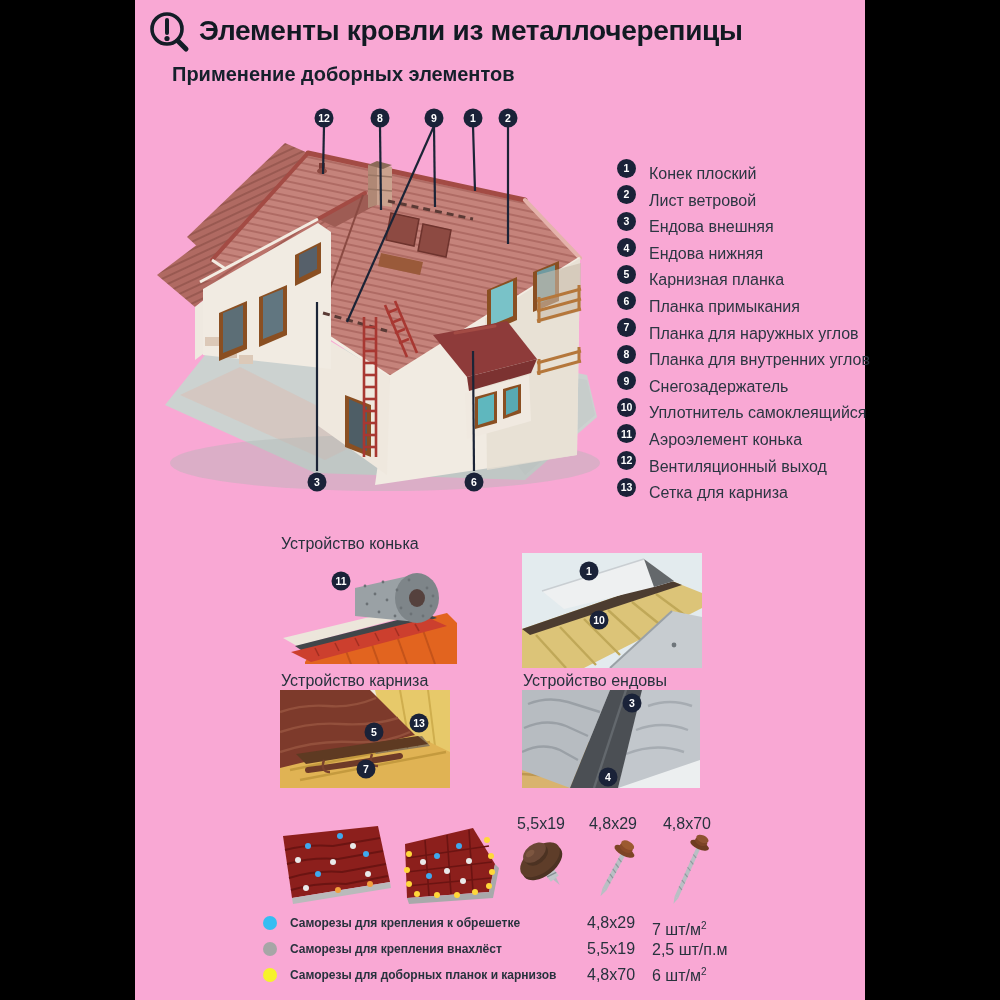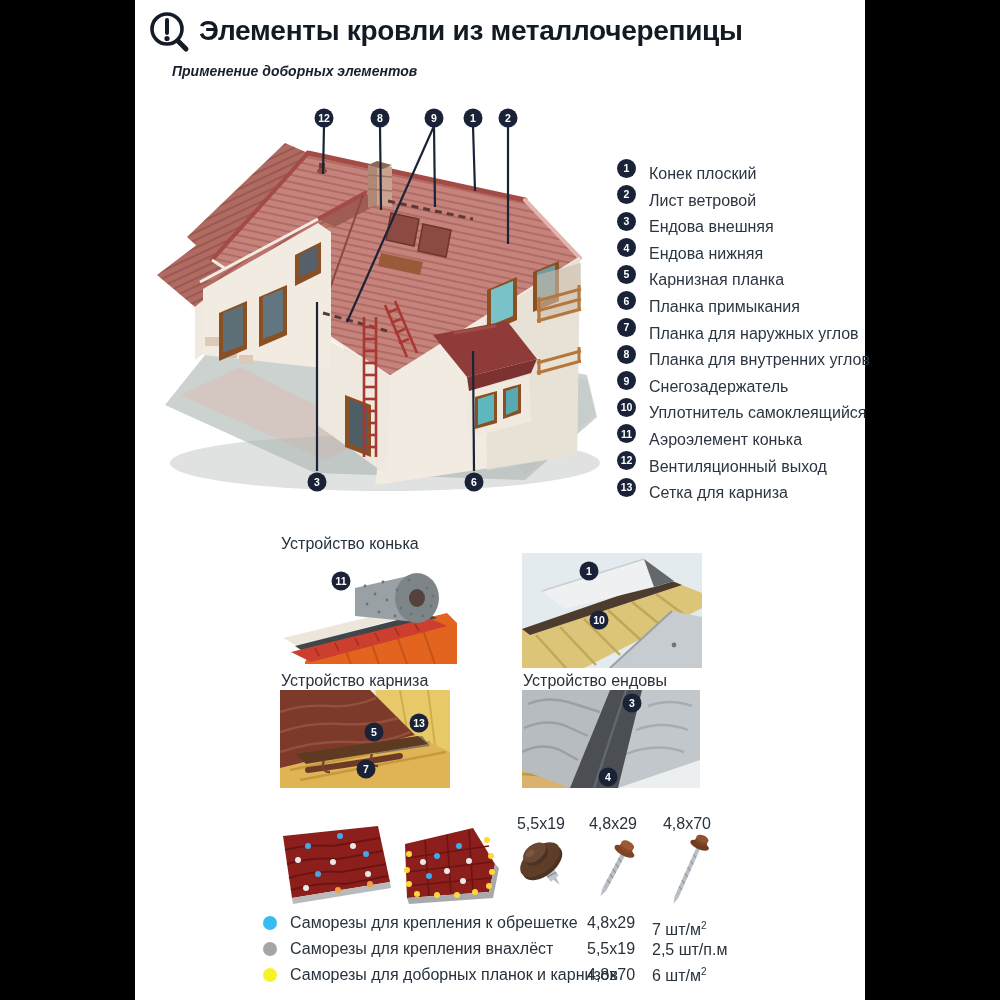--- a/index.html
+++ b/index.html
@@ -1,34 +1,34 @@
 <!DOCTYPE html>
 <html><head>
 <meta charset="utf-8">
 <style>
   html,body{margin:0;padding:0;background:#000;}
   .stage{position:relative;width:1000px;height:1000px;background:#000;overflow:hidden;
          font-family:"Liberation Sans","DejaVu Sans",sans-serif;}
-  .panel{position:absolute;left:135px;top:0;width:730px;height:1000px;background:#ffffff;}
+  .panel{position:absolute;left:135px;top:0;width:730px;height:1000px;background:#f9a8d4;}
   .abs{position:absolute;}
   .title{font-size:28px;font-weight:700;color:#121a23;letter-spacing:-0.3px;white-space:nowrap;}
-  .subtitle{font-size:14px;font-weight:700;color:#15202b;white-space:nowrap;font-style:italic;}
+  .subtitle{font-size:20px;font-weight:700;color:#15202b;white-space:nowrap;}
   .h2{font-size:17px;font-weight:700;color:#15202b;white-space:nowrap;}
   .caption{font-size:16px;font-weight:400;color:#27323d;white-space:nowrap;}
   .badge{position:absolute;width:19px;height:19px;border-radius:50%;background:#1a2238;color:#fff;
          font-weight:700;font-size:10.5px;display:flex;align-items:center;justify-content:center;
          transform:translate(-50%,-50%);line-height:1;}
   .legend{position:absolute;left:482px;top:157px;display:flex;flex-direction:column;gap:4.6px;}
   .lrow{display:flex;align-items:center;gap:13px;height:22px;}
   .chip{width:19px;height:19px;border-radius:50%;background:#1a2238;color:#fff;font-weight:700;
         font-size:10.5px;display:flex;align-items:center;justify-content:center;flex:0 0 auto;line-height:1;}
   .ltext{font-size:16px;color:#2b3642;white-space:nowrap;margin-top:12px;}
   .srow{position:absolute;left:128px;height:24px;display:flex;align-items:center;}
   .dot{width:14px;height:14px;border-radius:50%;flex:0 0 auto;margin-right:13px;}
-  .slabel{font-size:16px;font-weight:400;color:#27323d;white-space:nowrap;}
+  .slabel{font-size:12px;font-weight:700;color:#27323d;white-space:nowrap;}
   .scol{position:absolute;font-size:16px;font-weight:500;color:#27323d;white-space:nowrap;}
   .sizelabel{position:absolute;width:64px;text-align:center;font-size:16px;color:#27323d;}
   sup{font-size:10px;}
   svg{display:block;}
 </style>
 </head>
 <body>
 
 <div class="stage">
   <div class="panel">

